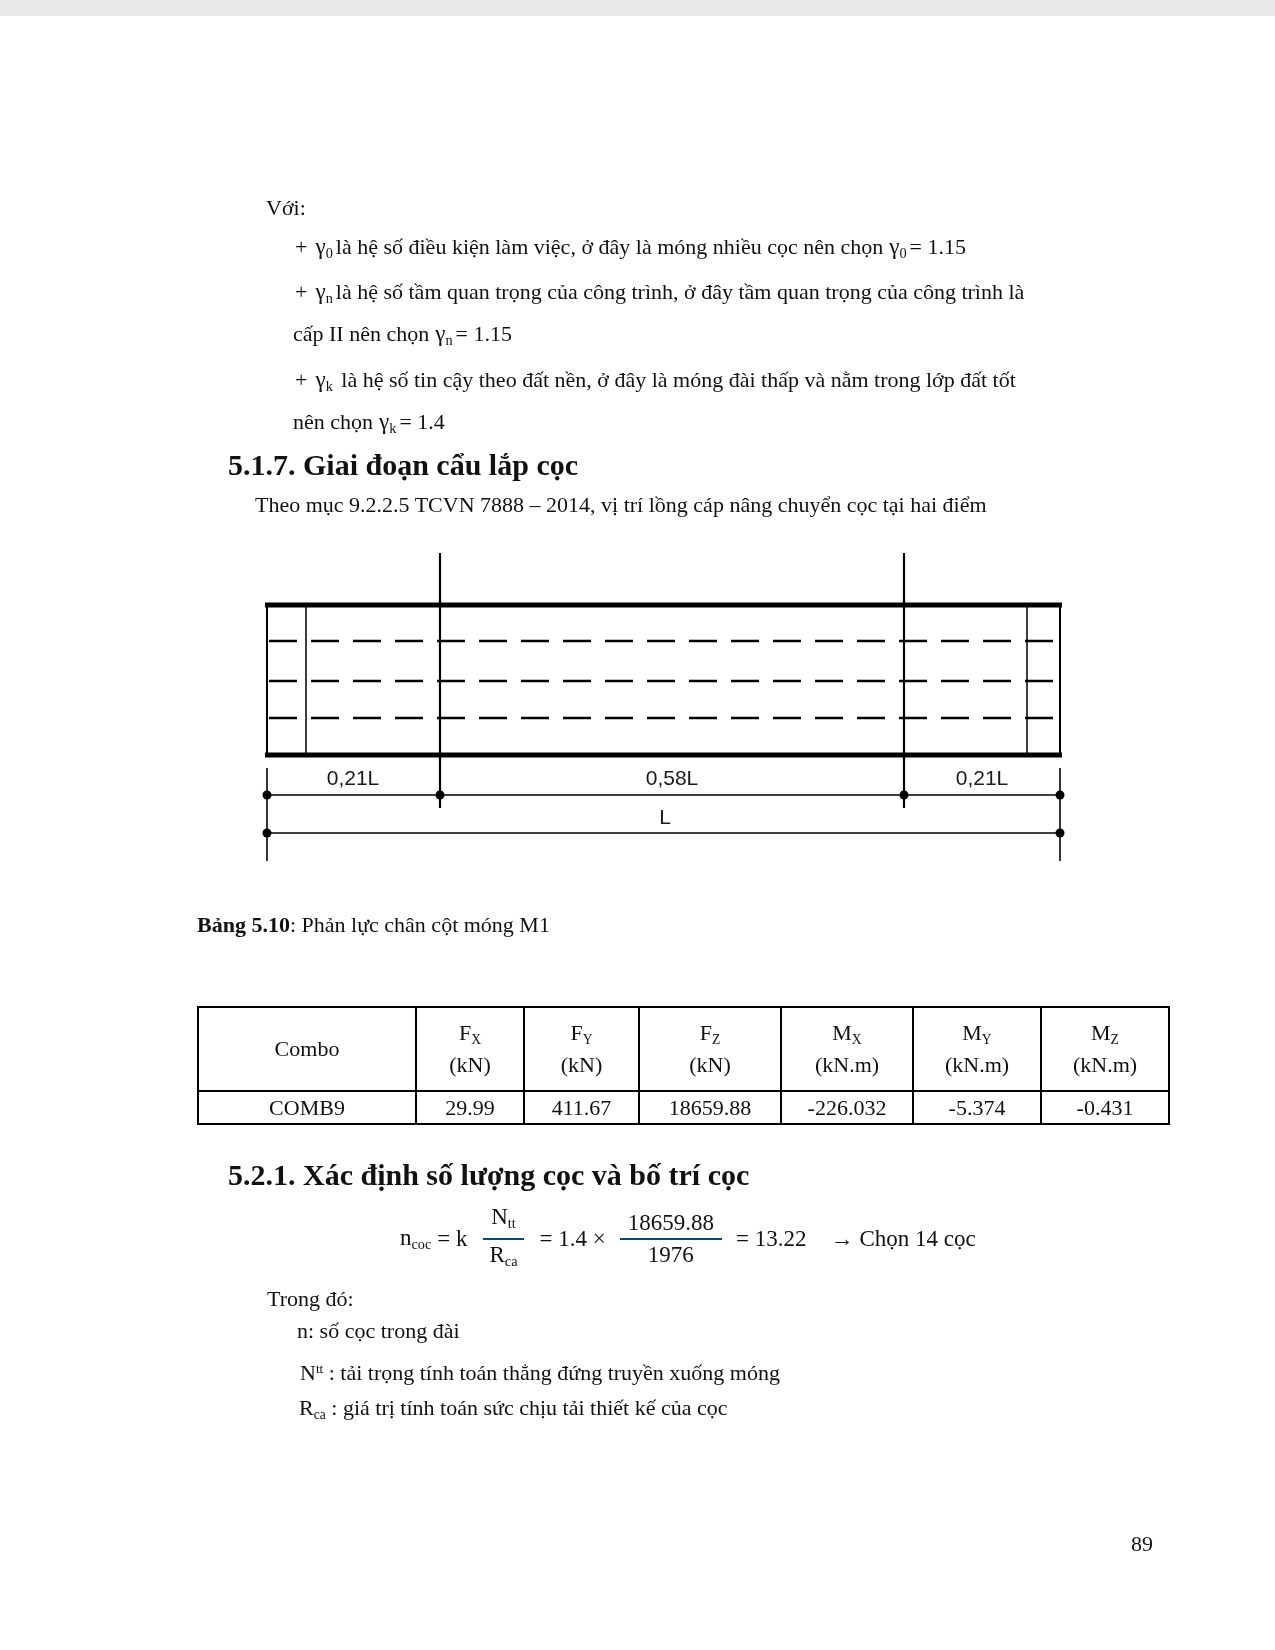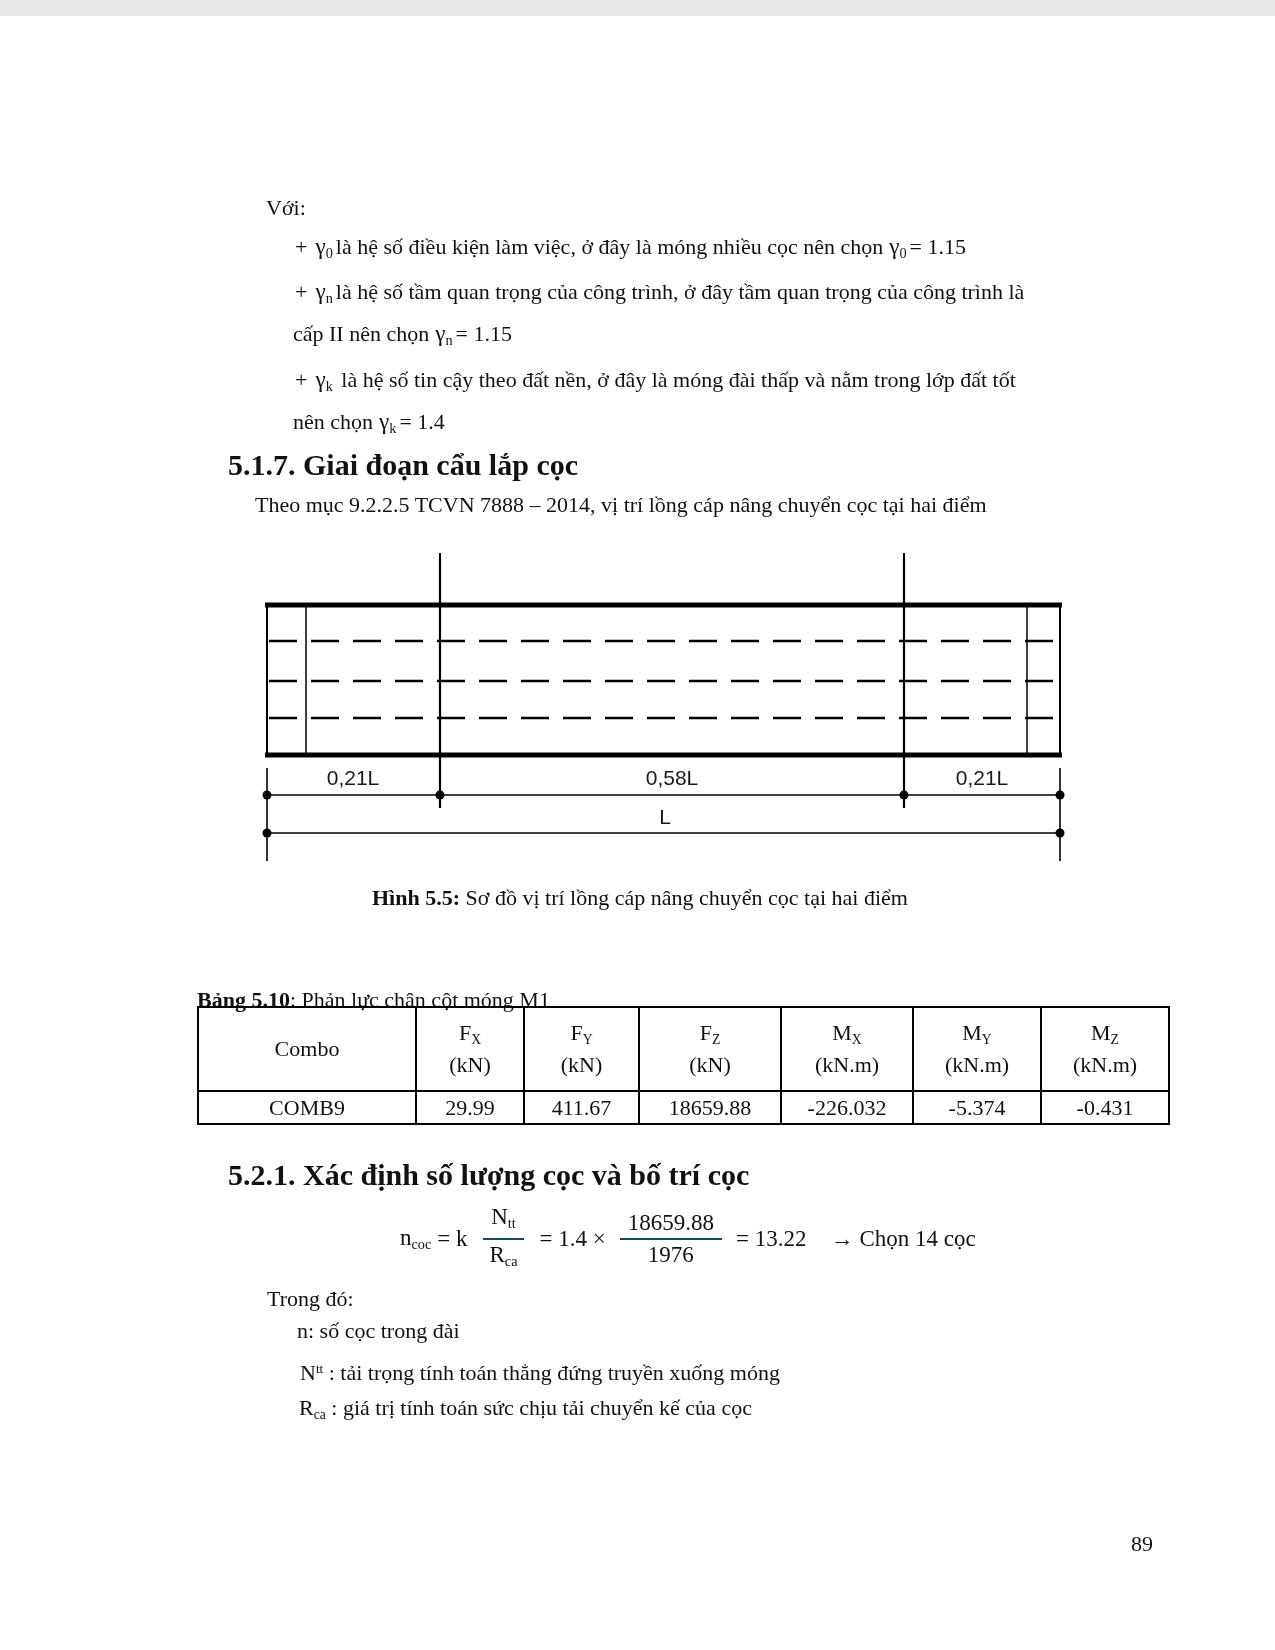--- a/index.html
+++ b/index.html
@@ -79,24 +79,23 @@
     <text x="113" y="264" text-anchor="middle">0,21L</text>
     <text x="432" y="264" text-anchor="middle">0,58L</text>
     <text x="742" y="264" text-anchor="middle">0,21L</text>
 
     <line x1="27" y1="312" x2="820" y2="312" stroke="#000" stroke-width="1.6"></line>
     <circle cx="27" cy="312" r="4.5" fill="#000"></circle>
     <circle cx="820" cy="312" r="4.5" fill="#000"></circle>
     <text x="425" y="303" text-anchor="middle">L</text>
   </svg>
 
-  <div class="abs body-text" style="top:868px;left:372px;"><span class="b">Hình 5.5:</span><span> Sơ đồ vị trí lồng cáp nâng chuyển cọc tại hai điểm</span></div>
 
 
-  <div class="abs body-text" style="top:970px;left:197px;"><span class="b">Bảng 5.10</span><span>: Phản lực chân cột móng M1</span></div>
+  <div class="abs body-text" style="top:895px;left:197px;"><span class="b">Bảng 5.10</span><span>: Phản lực chân cột móng M1</span></div>
 
   <table class="loads abs" style="top:990px;left:197px;">
     <colgroup>
       <col style="width:218px">
         <col style="width:108px">
         <col style="width:115px">
         <col style="width:142px">
       <col style="width:132px">
         <col style="width:128px">
         <col style="width:128px">
@@ -138,17 +137,17 @@
       <span class="den">1976</span>
     </span>
     <span class="fsp">= 13.22</span>
     <span class="fsp" style="margin-left:18px;">→</span>
     <span>Chọn 14 cọc</span>
   </div>
 
   <div class="abs body-text" style="top:1269px;left:267px;">Trong đó:</div>
   <div class="abs body-text" style="top:1301px;left:297px;">n: số cọc trong đài</div>
   <div class="abs body-text" style="top:1339px;left:300px;"><span>N</span><span class="sup">tt</span><span> : tải trọng tính toán thẳng đứng truyền xuống móng</span></div>
-  <div class="abs body-text" style="top:1378px;left:299px;"><span>R</span><span class="sub">ca</span><span> : giá trị tính toán sức chịu tải chuyển kế của cọc</span></div>
+  <div class="abs body-text" style="top:1378px;left:299px;"><span>R</span><span class="sub">ca</span><span> : giá trị tính toán sức chịu tải thiết kế của cọc</span></div>
 
   <div class="abs body-text" style="top:1514px;left:1131px;">89</div>
 
 </div>
 
 </body></html>

